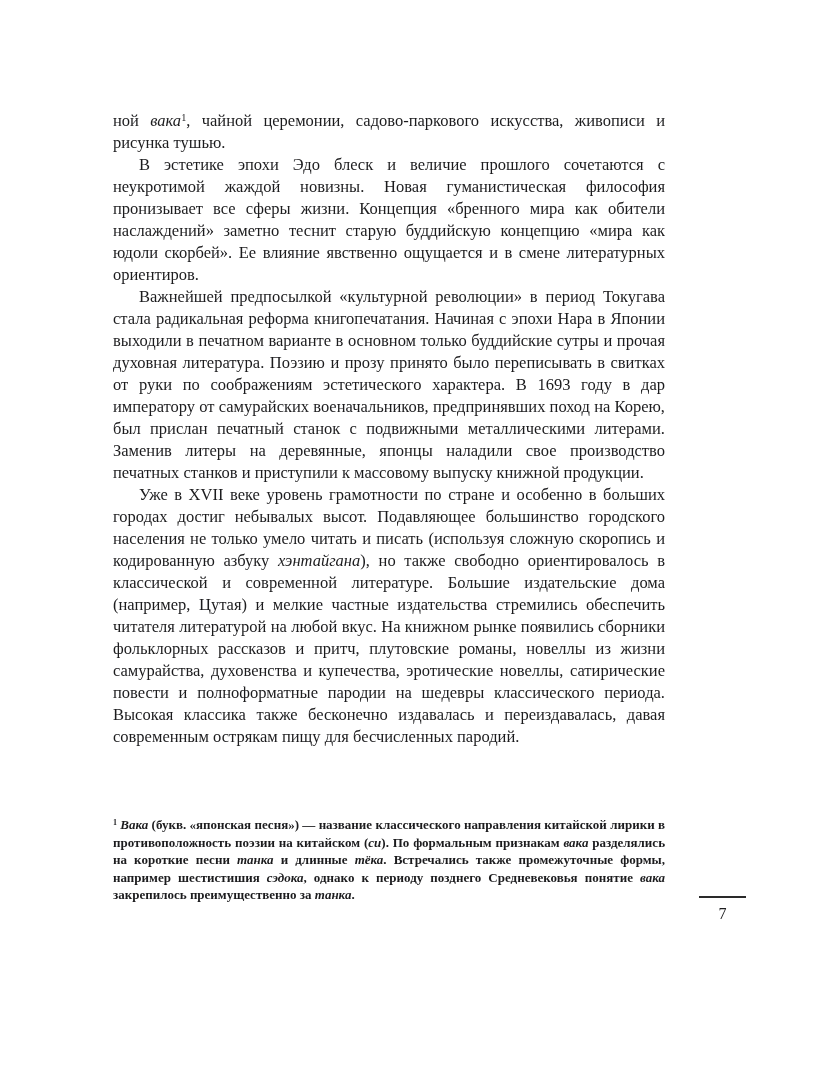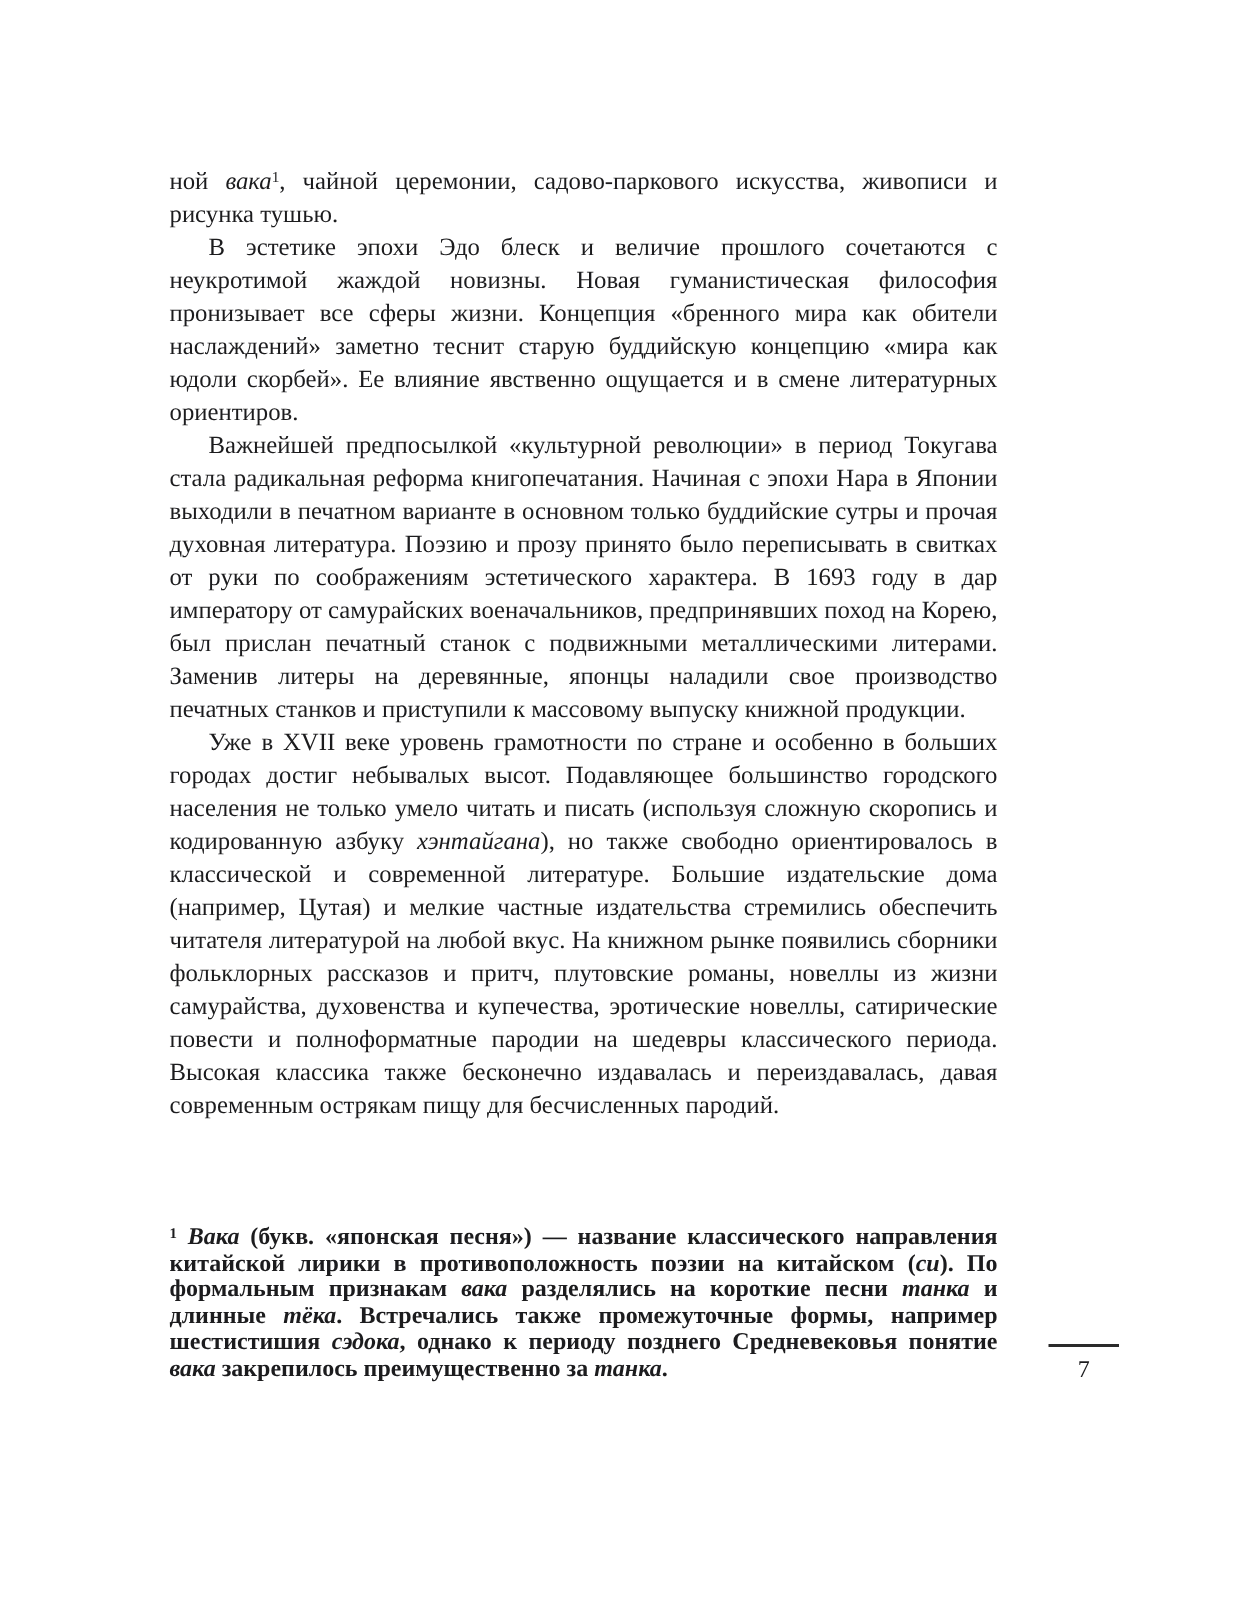--- a/index.html
+++ b/index.html
@@ -41,21 +41,21 @@
     line-height: 0;
     vertical-align: baseline;
     position: relative;
     top: -0.45em;
   }
   .footnote {
     position: absolute;
     left: 113px;
     top: 816px;
     width: 552px;
-    font-size: 16px;
+    font-size: 13px;
     line-height: 17.6px;
     font-weight: bold;
     text-align: justify;
     text-justify: inter-word;
   }
   .pagenum-rule {
     position: absolute;
     left: 699px;
     top: 896px;
     width: 47px;

